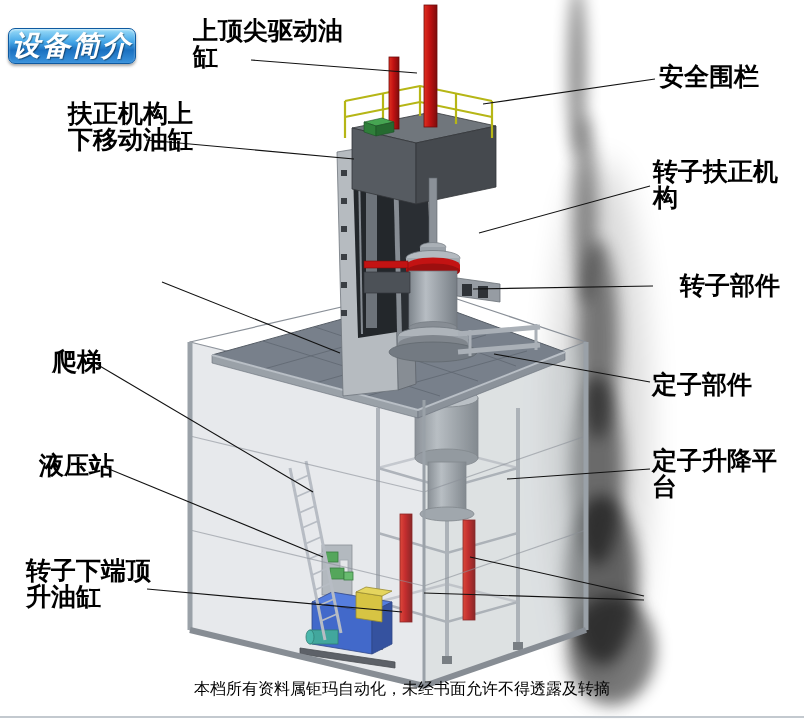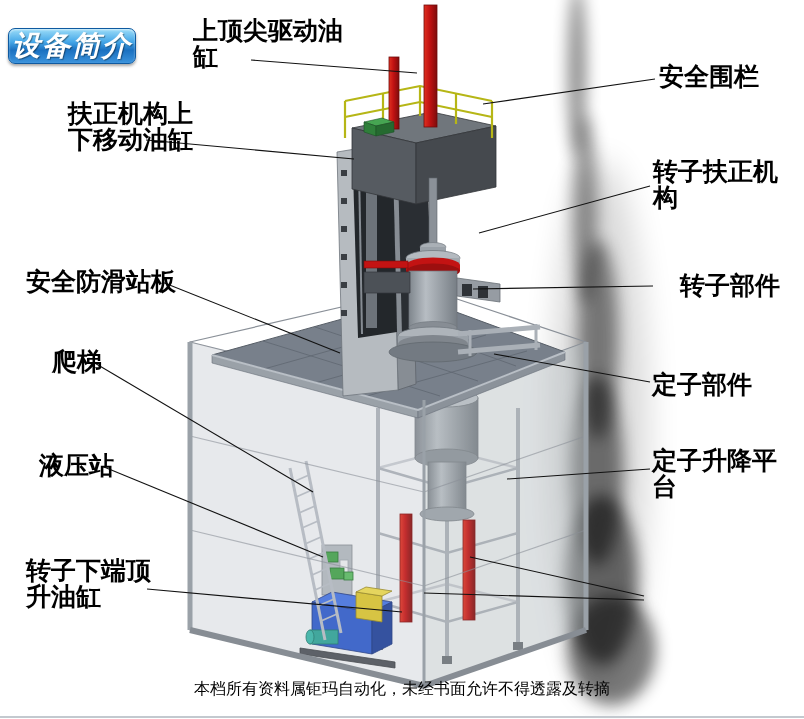--- a/index.html
+++ b/index.html
@@ -278,21 +278,20 @@
 
   <div class="badge">设备简介</div>
 
   <div class="lbl" id="lbl-0">上顶尖驱动油
 缸</div>
   <div class="lbl" id="lbl-1">安全围栏</div>
   <div class="lbl" id="lbl-2">扶正机构上
 下移动油缸</div>
   <div class="lbl" id="lbl-3">转子扶正机
 构</div>
-  <div class="lbl" id="lbl-4">安全防滑站板</div>
   <div class="lbl" id="lbl-5">转子部件</div>
   <div class="lbl" id="lbl-6">爬梯</div>
   <div class="lbl" id="lbl-7">定子部件</div>
   <div class="lbl" id="lbl-8">液压站</div>
   <div class="lbl" id="lbl-9">定子升降平
 台</div>
   <div class="lbl" id="lbl-10">转子下端顶
 升油缸</div>
 
   <div class="footer">本档所有资料属钜玛自动化，未经书面允许不得透露及转摘</div>

